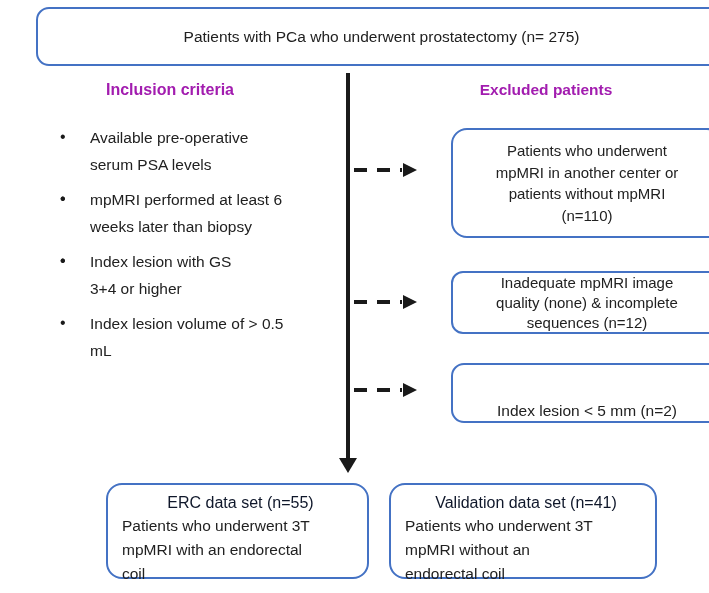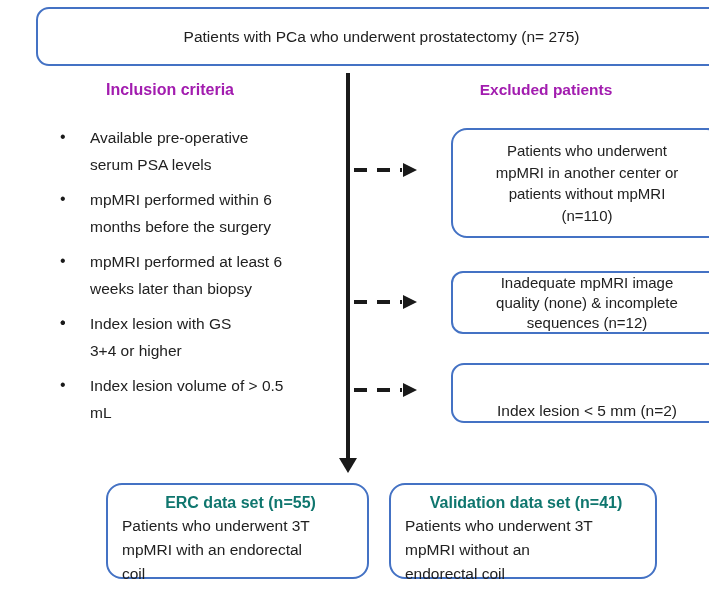--- a/index.html
+++ b/index.html
@@ -96,21 +96,21 @@
 
   .bottom-box {
     top: 483px; height: 96px;
     display: block;
     text-align: left;
     padding: 7px 8px 0 14px;
     border-radius: 16px;
   }
   .bottom-left  { left: 78px;  width: 263px; }
   .bottom-right { left: 361px; width: 268px; }
-  .bb-title { font-weight: bold; font-size: 16px; text-align: center; line-height: 22px; color: #0f766e; }
+  .bb-title { font-weight: normal; font-size: 16px; text-align: center; line-height: 22px; color: #0f172a; }
   .bb-body  { font-size: 15.5px; line-height: 24px; white-space: pre-line; }
 </style>
 </head>
 <body style="--box-border: #4472c4; --arrow: #1a1a1a; --text: #212121;">
 
 <div class="figure">
 
   <div class="box top-box">
     <span>Patients with PCa who underwent prostatectomy (n= 275)</span>
   </div>
@@ -121,22 +121,20 @@
   <div class="col-header inclusion-header">Inclusion criteria</div>
 
   <ul class="inclusion-list">
     <li>
       <span class="bullet">•</span>
       <span class="li-text">Available pre-operative
 serum PSA levels</span>
     </li>
     <li>
       <span class="bullet">•</span>
-      <span class="li-text">mpMRI performed within 6
-months before the surgery</span>
     </li>
     <li>
       <span class="bullet">•</span>
       <span class="li-text">mpMRI performed at least 6
 weeks later than biopsy</span>
     </li>
     <li>
       <span class="bullet">•</span>
     </li>
     <li>

